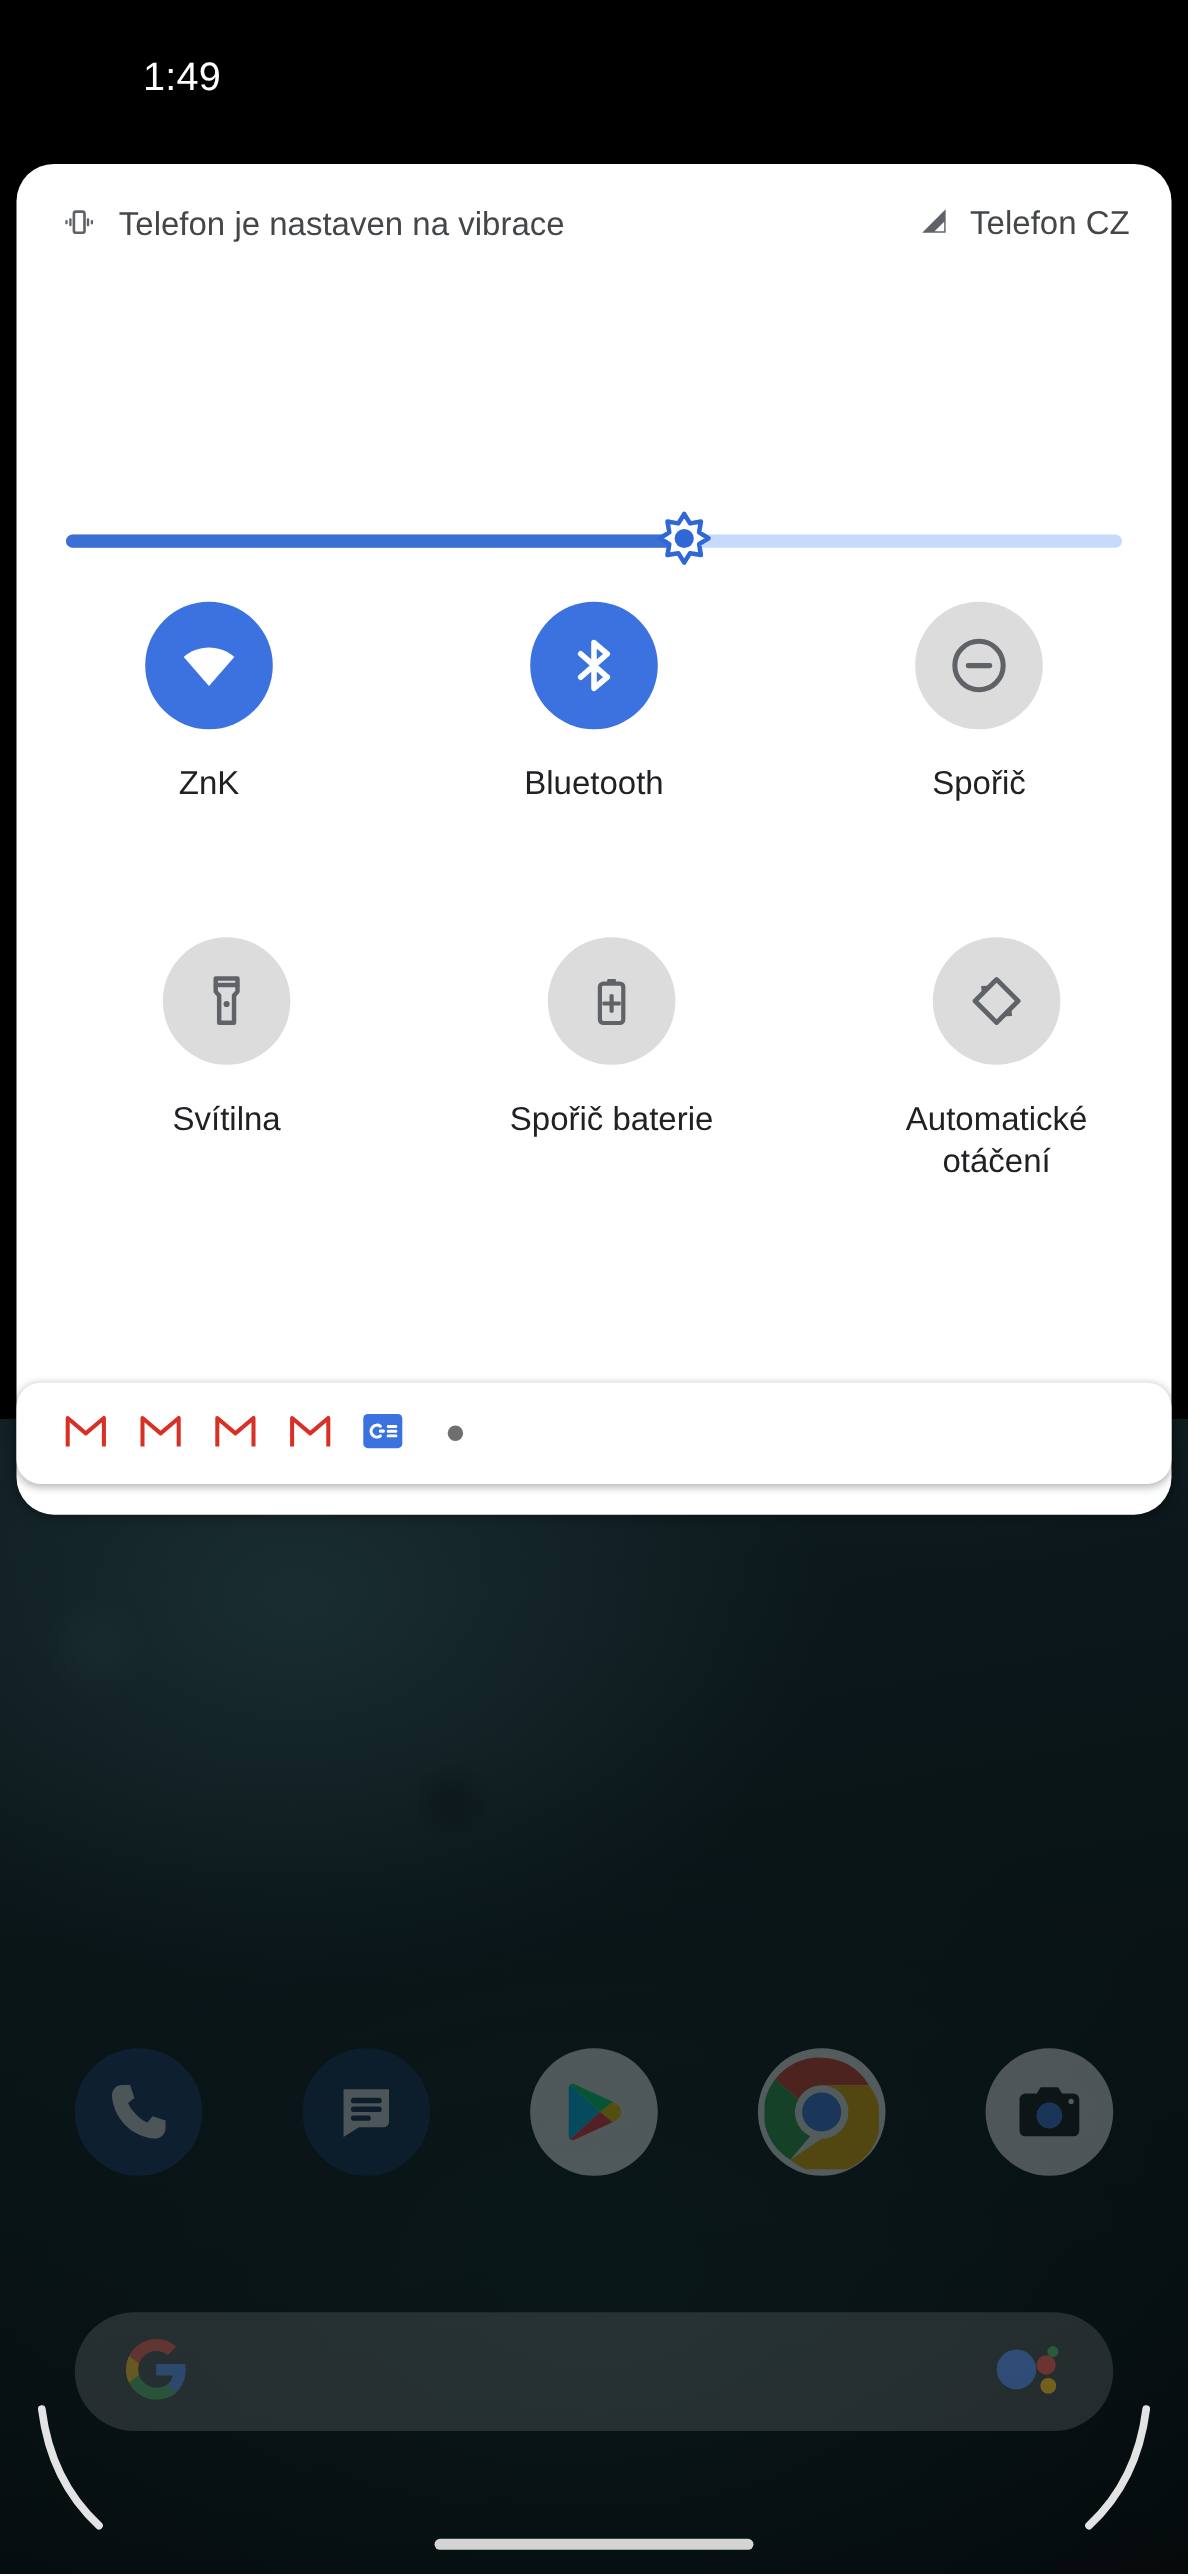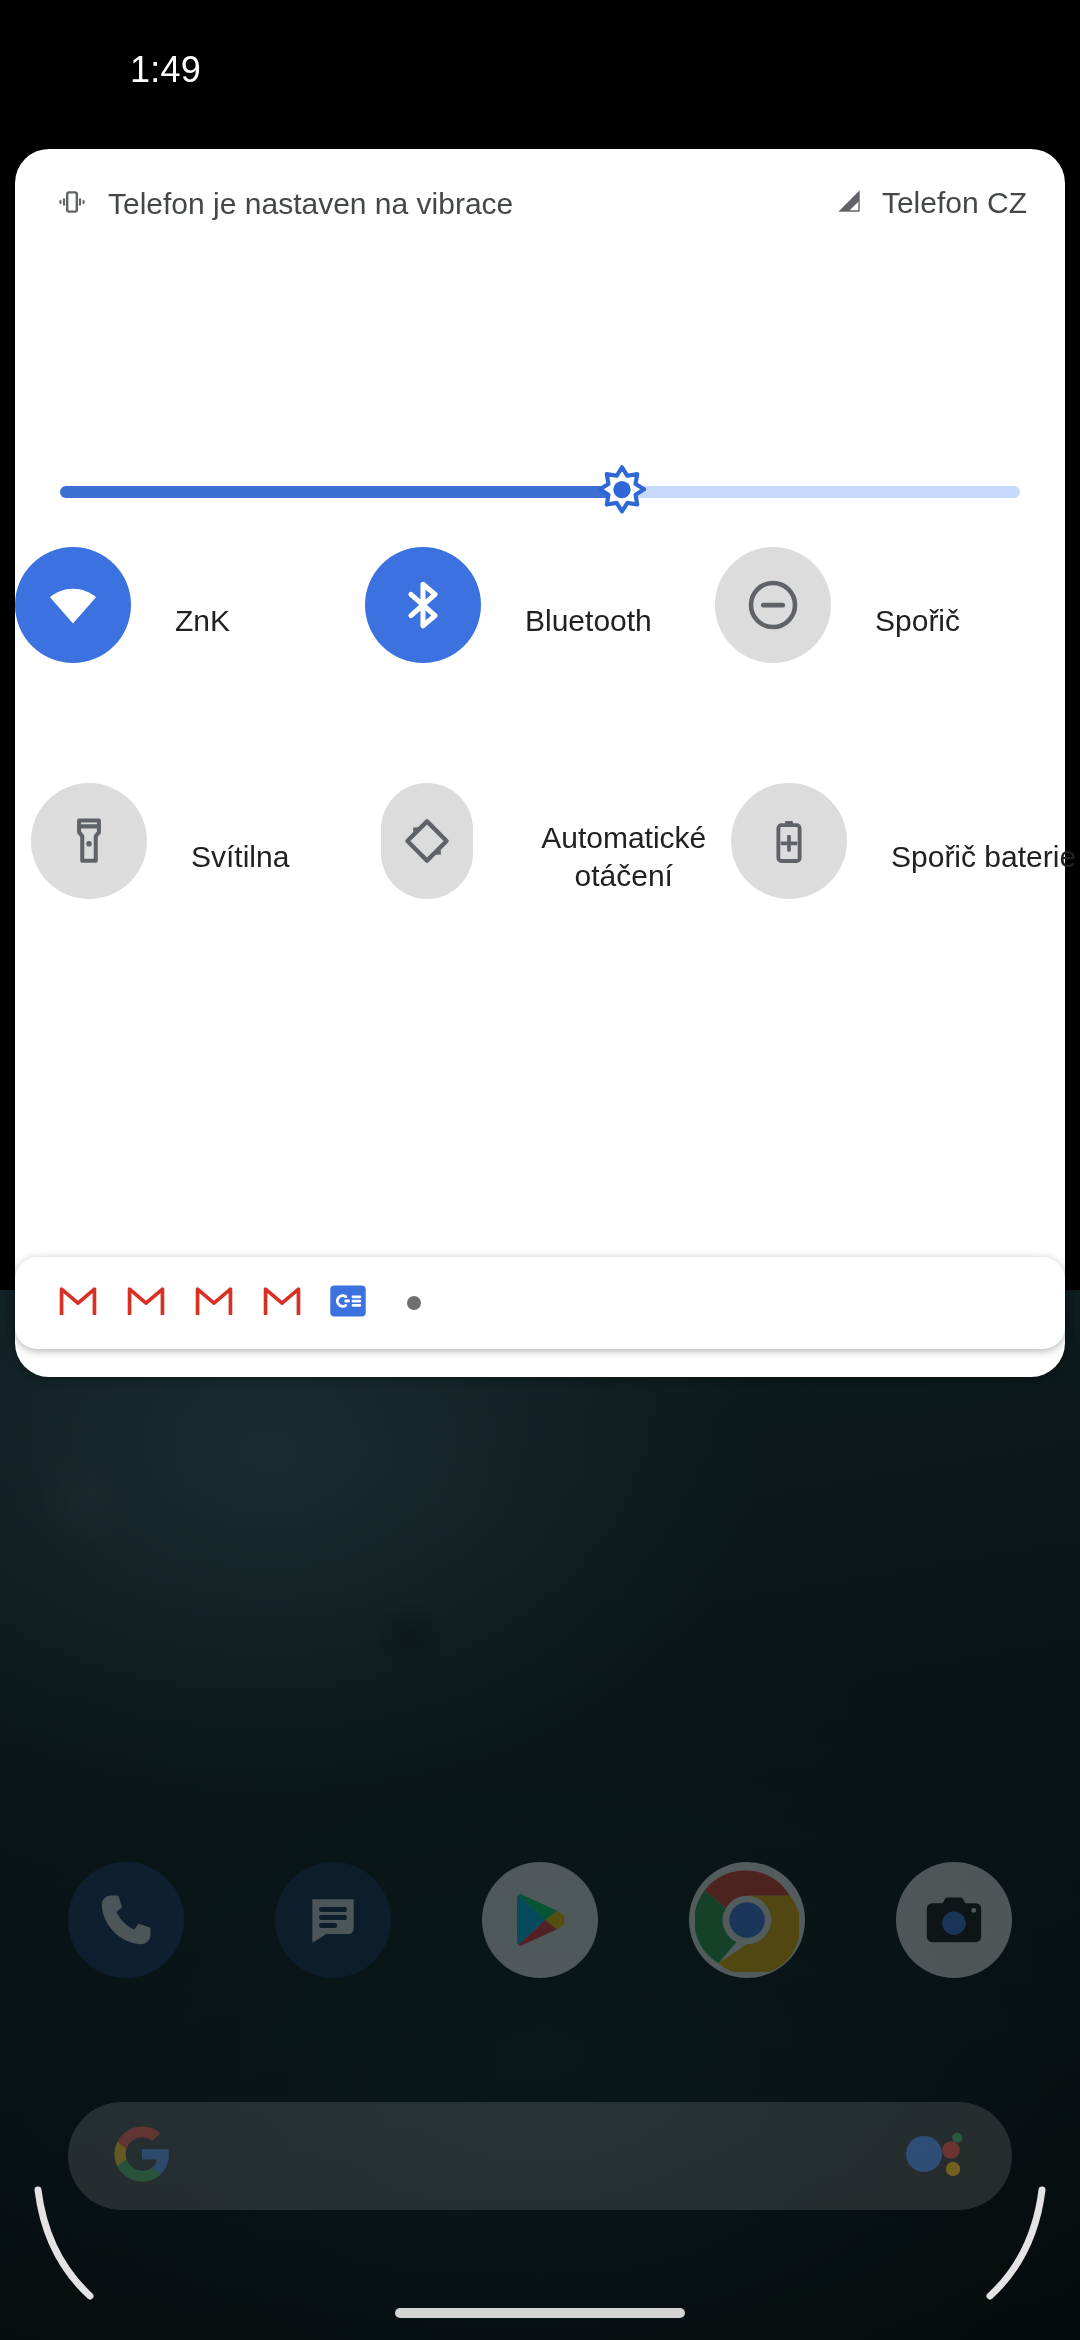--- a/index.html
+++ b/index.html
@@ -141,23 +141,22 @@
     top: 398px;
     width: 1050px;
   }
   .tile-row {
     display: flex;
     width: 1050px;
   }
   .tile {
     width: 350px;
     display: flex;
-    flex-direction: row;
-    align-items: center;
-    gap: 44px;
+    flex-direction: column;
+    align-items: center;
   }
   .tile-circle {
     width: 116px; height: 116px;
     border-radius: 58px;
     display: flex;
     align-items: center;
     justify-content: center;
   }
   .tile-circle.on  { background: #3b72e0; }
   .tile-circle.off { background: #dcdcdc; }
@@ -383,42 +382,42 @@
                 <path d="M7.6 5.5 L7.6 8.2 L9.0 9.8 L9.0 20.8 L15.0 20.8 L15.0 9.8 L16.4 8.2 L16.4 5.5"></path>
               </g>
               <circle cx="12" cy="13.2" r="1.25" fill="#5f6368"></circle>
             </svg>
           </div>
           <div class="tile-label">Svítilna</div>
         </div>
 
         <div class="tile">
           <div class="tile-circle off">
+            <svg width="50" height="50" viewBox="0 0 24 24">
+              <rect x="10.1" y="2.4" width="3.8" height="2.0" rx="0.5" fill="#5f6368"></rect>
+              <rect x="6.9" y="4.4" width="10.2" height="17.2" rx="1.5" fill="none" stroke="#5f6368" stroke-width="1.85"></rect>
+              <rect x="11.1" y="9.1" width="1.8" height="8.0" rx="0.5" fill="#5f6368"></rect>
+              <rect x="8.0" y="12.2" width="8.0" height="1.8" rx="0.5" fill="#5f6368"></rect>
+            </svg>
+          </div>
+          <div class="tile-label">Spořič baterie</div>
+        </div>
+
+        <div class="tile">
+          <div class="tile-circle off">
             <svg width="56" height="56" viewBox="0 0 24 24">
               <g fill="none" stroke="#5f6368" stroke-width="1.85" stroke-linejoin="round" stroke-linecap="round">
                 <path d="M12 3.6 L20.4 12 L12 20.4 L3.6 12 Z"></path>
               </g>
               <path fill="#5f6368" d="M6.0 6.2 L10.5 6.0 L6.3 10.3 Z"></path>
               <path fill="#5f6368" d="M18.0 17.8 L13.5 18.0 L17.7 13.7 Z"></path>
             </svg>
           </div>
           <div class="tile-label">Automatické otáčení</div>
         </div>
-
-        <div class="tile">
-          <div class="tile-circle off">
-            <svg width="50" height="50" viewBox="0 0 24 24">
-              <rect x="10.1" y="2.4" width="3.8" height="2.0" rx="0.5" fill="#5f6368"></rect>
-              <rect x="6.9" y="4.4" width="10.2" height="17.2" rx="1.5" fill="none" stroke="#5f6368" stroke-width="1.85"></rect>
-              <rect x="11.1" y="9.1" width="1.8" height="8.0" rx="0.5" fill="#5f6368"></rect>
-              <rect x="8.0" y="12.2" width="8.0" height="1.8" rx="0.5" fill="#5f6368"></rect>
-            </svg>
-          </div>
-          <div class="tile-label">Spořič baterie</div>
-        </div>
       </div>
     </div>
 
     <div id="qs-footer">
 
       <div id="edit-button">
         <svg width="56" height="56" viewBox="0 0 24 24">
           <path fill="none" stroke="#202124" stroke-width="1.85" stroke-linejoin="round" d="M3.6 17.4 L15.9 5.1 L18.9 8.1 L6.6 20.4 L3.2 20.8 Z"></path>
         </svg>
       </div>

